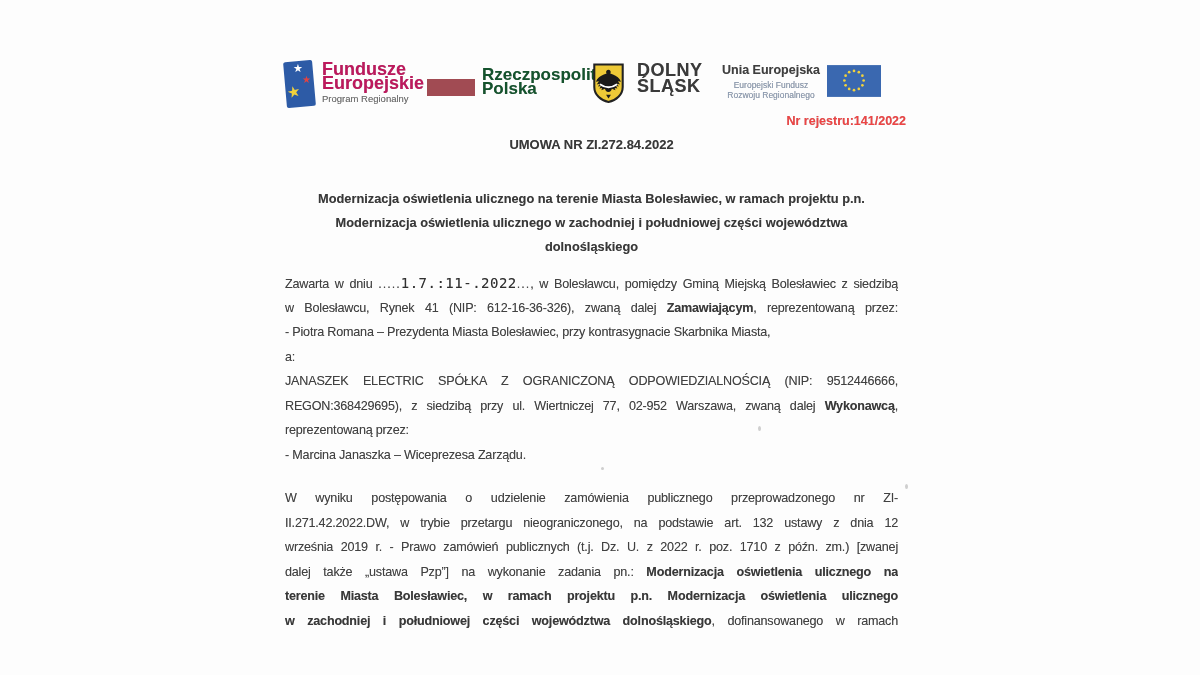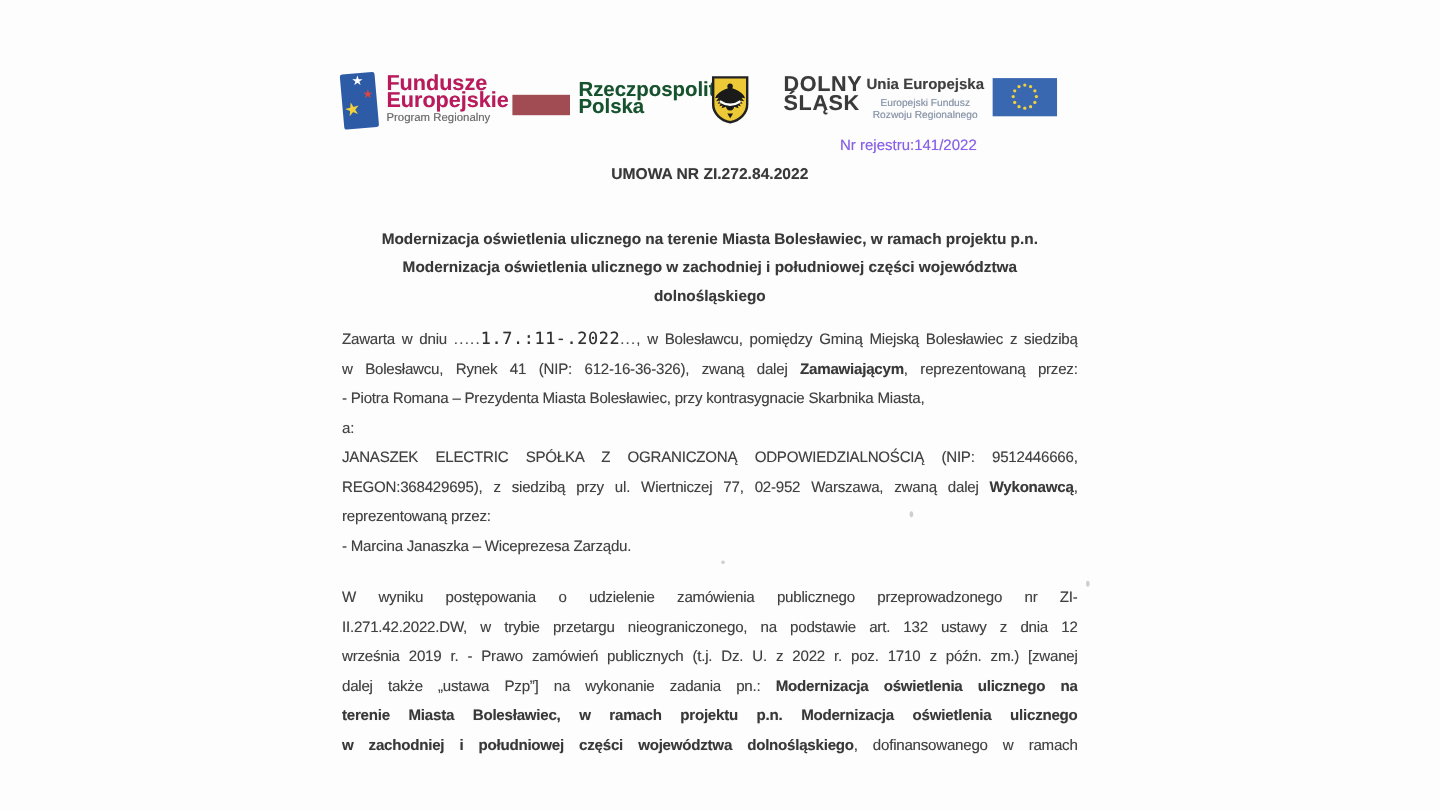--- a/index.html
+++ b/index.html
@@ -12,26 +12,26 @@
   .fe-flag{position:absolute;left:0;top:1px;width:29px;height:46px;background:#2d5ba6;border-radius:2px;transform:rotate(-5deg);}
   .fe-star{position:absolute;line-height:1;text-shadow:none;}
   .fe-star.s1{left:8px;top:3px;font-size:11px;color:#ffffff;}
   .fe-star.s2{left:17px;top:15px;font-size:10px;color:#e04343;}
   .fe-star.s3{left:2px;top:24px;font-size:15px;color:#f2d23c;transform:rotate(-14deg);}
   .fe-text{position:absolute;left:37px;top:2px;}
   .fe-text .t1{font-weight:bold;font-size:18px;line-height:14px;color:#be185d;}
   .fe-text .t2{font-size:9.5px;color:#6b6b6b;margin-top:3px;}
   .pl-bar{position:absolute;left:0;top:11px;width:48px;height:17px;background:#a14b53;}
   .pl-text{position:absolute;left:55px;top:0;font-weight:600;font-size:17px;line-height:14px;color:#14532d;}
-  .ds-text{position:absolute;left:44px;top:2px;font-weight:800;font-size:18px;line-height:15.5px;letter-spacing:.5px;color:#3a3a3a;margin-left:16px;}
+  .ds-text{position:absolute;left:44px;top:2px;font-weight:800;font-size:18px;line-height:15.5px;letter-spacing:.5px;color:#3a3a3a;}
   .eu-text{position:absolute;left:0;top:0;width:98px;text-align:center;}
   .eu-text .t1{font-weight:bold;font-size:12.5px;color:#3f3f3f;text-align:right;}
   .eu-text .t2{font-size:8.5px;line-height:10px;color:#8a9ab2;margin-top:3px;}
   
-  .regno{left:700px;top:114px;width:206px;text-align:left;font-size:12.5px;font-weight:normal;color:#8b5cf6;}
+  .regno{left:700px;top:114px;width:206px;text-align:right;font-size:12.5px;font-weight:bold;color:#ef4444;}
   .umowa{left:285px;top:137px;width:613px;text-align:center;font-size:13px;font-weight:bold;color:#383838;}
   .titleblock{left:285px;top:187px;width:613px;text-align:center;font-weight:bold;font-size:12.8px;line-height:24px;color:#383838;}
   .titleblock .line{white-space:nowrap;}
   .bodyblock{width:613px;font-size:12.6px;letter-spacing:-0.2px;color:#414141;}
   .bodyblock .line{display:block;height:24.5px;line-height:24.5px;overflow:hidden;}
   .bodyblock .line.j{text-align:justify;text-align-last:justify;}
   .intro{left:285px;top:271px;}
   .preamble{left:285px;top:486px;}
   .date{font-family:"DejaVu Sans Mono",monospace;font-size:14px;font-weight:500;letter-spacing:.5px;color:#303030;}
   .dots{letter-spacing:1px;color:#4a4a4a;}

